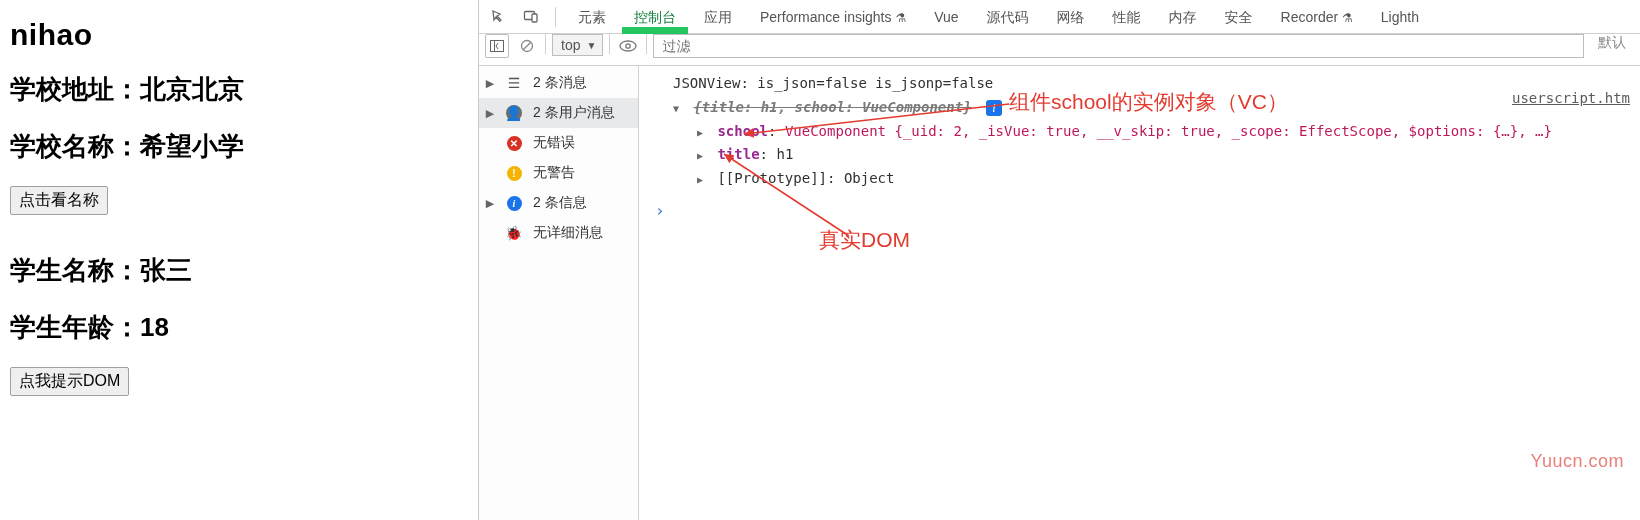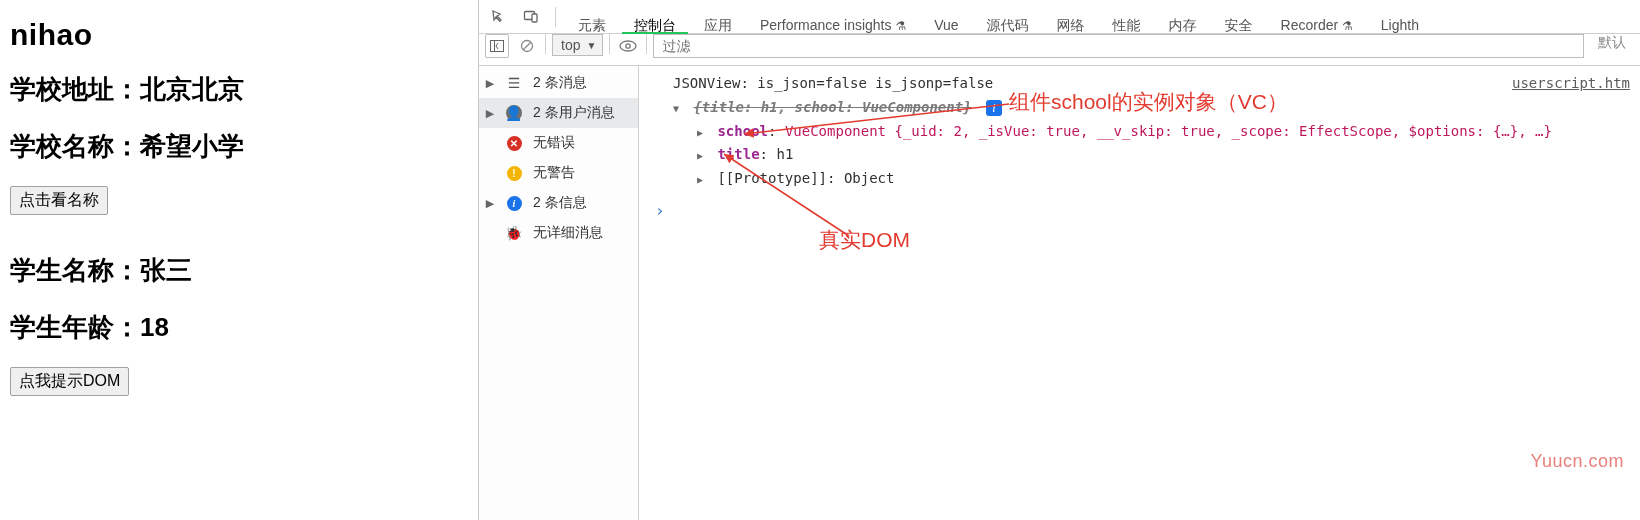--- a/index.html
+++ b/index.html
@@ -56,30 +56,30 @@
   }
   .tabs {
     display: flex;
     align-items: center;
     height: 34px;
     border-bottom: 1px solid #d0d0d0;
     padding: 0 6px;
     gap: 4px;
   }
   .tabs .tab {
-    padding: 8px 12px;
+    padding: 0 12px;
     height: 34px;
     line-height: 34px;
     color: #555;
     cursor: pointer;
     white-space: nowrap;
   }
   .tabs .tab.active {
-    color: #000000;
-    border-bottom: 2px solid #22c55e;
+    color: #15803d;
+    border-bottom: 7px solid #22c55e;
     font-weight: 500;
   }
   .tabs .icon-slot {
     width: 28px;
     display: inline-flex;
     align-items: center;
     justify-content: center;
     color: #666;
   }
   .tabs .sep {
@@ -186,21 +186,21 @@
   .ktype { color:#be185d; }
   .small-i {
     display:inline-flex; align-items:center; justify-content:center;
     width:16px; height:16px; background:#1a73e8; color:#fff;
     border-radius:3px; font-style:italic; font-family:serif;
     font-size:12px; margin-left:6px;
   }
   .src-link {
     position: absolute;
     right: 10px;
-    top: 6px;
+    top: 21px;
     color: #5b5b5b;
     text-decoration: underline;
     font-family: Consolas, Menlo, monospace;
     font-size: 14px;
     cursor: pointer;
   }
   .prompt { color:#3e7ac7; font-size:16px; padding-left: 6px;}
   
   .anno {
     position: absolute;

